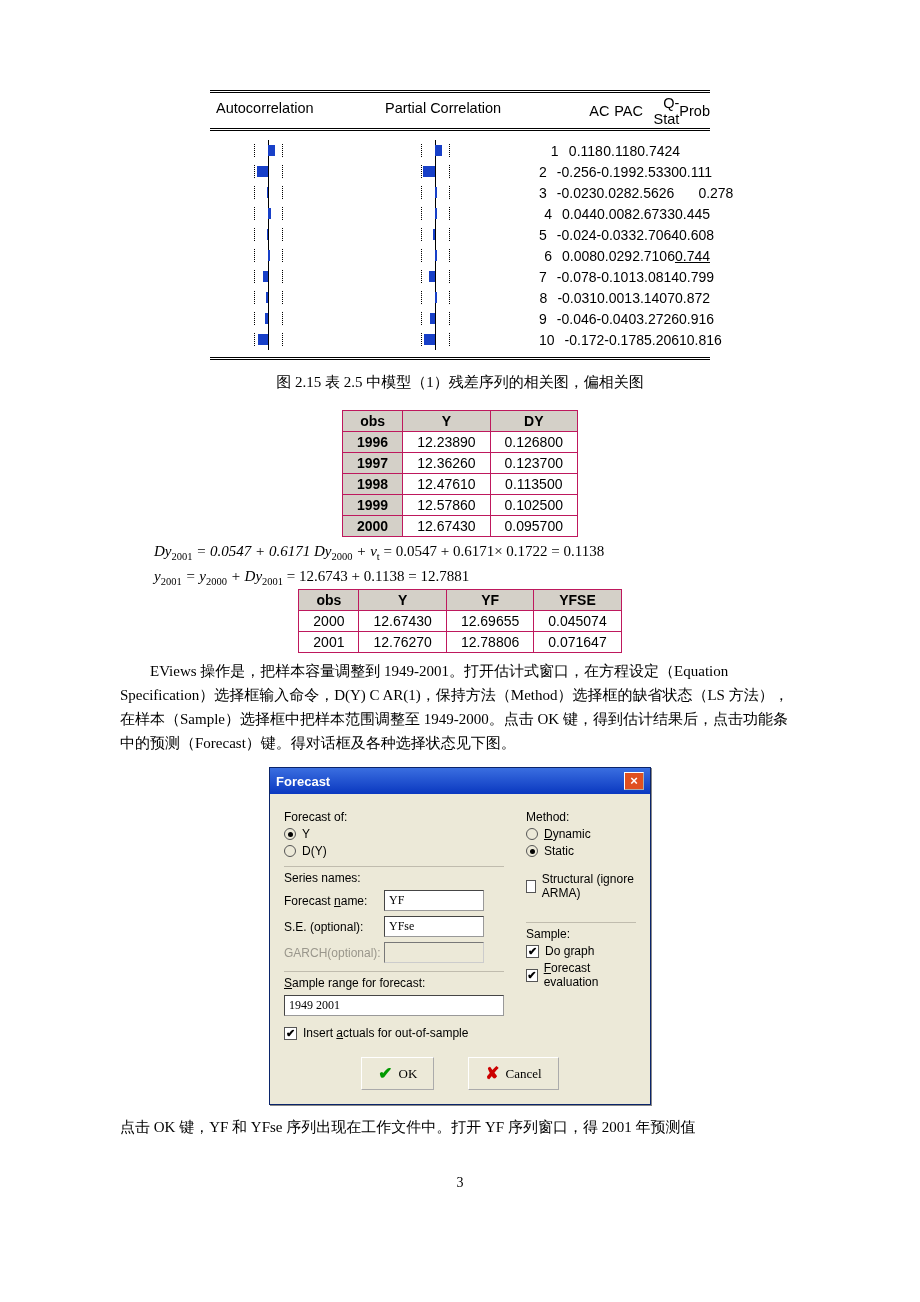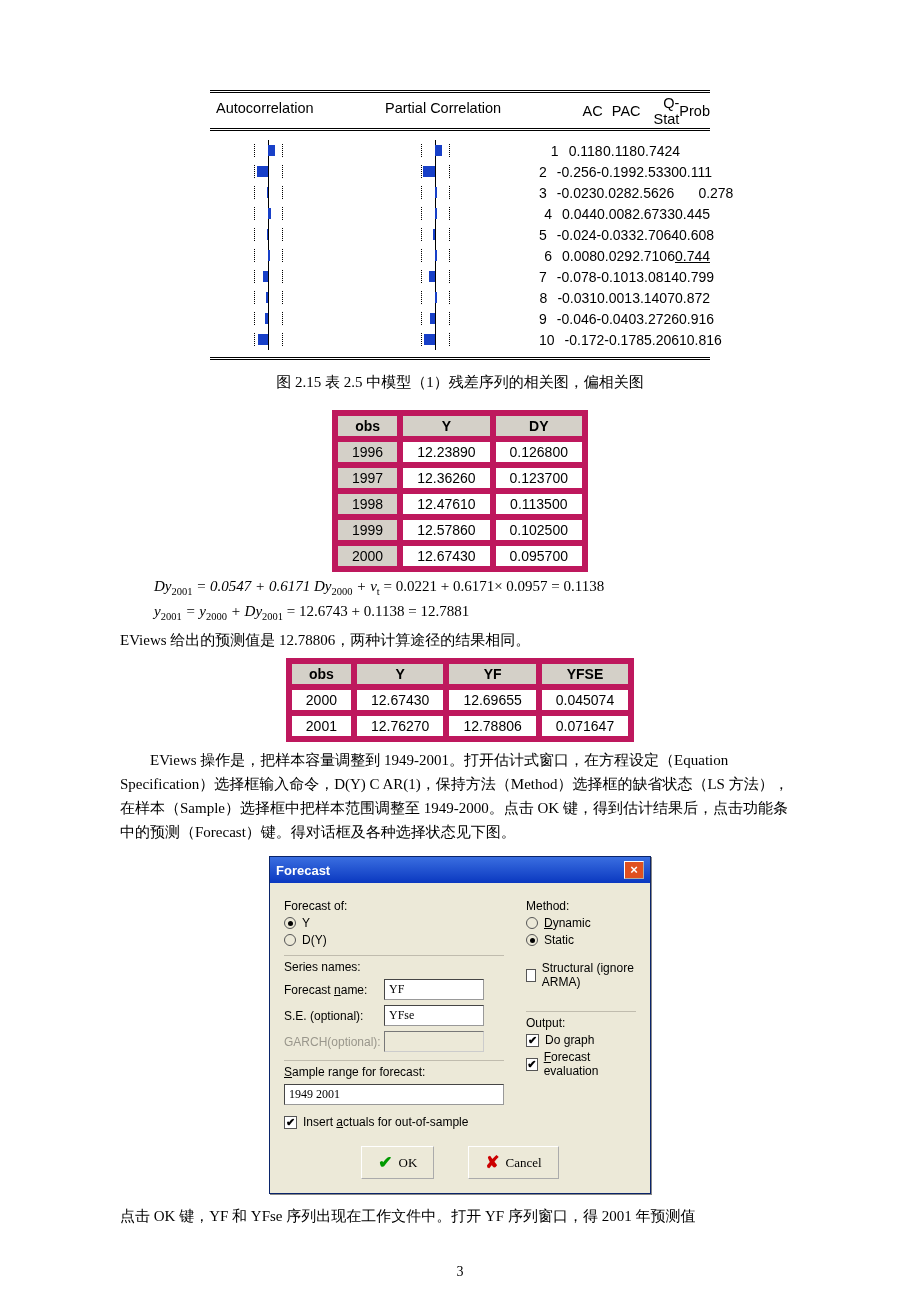--- a/index.html
+++ b/index.html
@@ -12,29 +12,29 @@
   .bar-col2{width:140px;flex:0 0 140px}
   .bar-col3{width:135px;flex:0 0 135px}
   .axis{position:absolute;left:58px;top:0;bottom:0;border-left:1px solid #000}
   .ci1{position:absolute;left:44px;top:4px;bottom:4px;border-left:1.5px dotted #000}
   .ci2{position:absolute;left:72px;top:4px;bottom:4px;border-left:1.5px dotted #000}
   .bar{position:absolute;top:5px;height:11px;background:#1840c8}
   .sep{width:27px;flex:0 0 27px;display:flex;justify-content:center}
   .sep>span{display:inline-block;width:0;height:100%;border-left:1px solid #000}
   .num{font-variant-numeric:tabular-nums}
   .idx{width:26px;text-align:right;margin-right:10px}
-  .v{width:46px;text-align:center}
+  .v{width:46px;text-align:right}
   .v2{width:50px;text-align:right}
   .hd{font-family:Arial,sans-serif;font-size:14.5px}
   .caption{text-align:center;margin:13px 0 18px 0;font-size:15px}
   .para{text-indent:2em;margin:6px 0;line-height:1.6}
   .tbl{border-collapse:collapse;margin:0 auto;font-family:Arial,sans-serif;font-size:14px}
-  .tbl td,.tbl th{border:6px solid #be185d;padding:2px 14px;text-align:center;height:16px}
+  .tbl td,.tbl th{border:1px solid #be185d;padding:2px 14px;text-align:center;height:16px}
   .tbl th{background:#d4d0c8;font-weight:700}
-  .tbl .rh{background:#d4d0c8;font-weight:400}
+  .tbl .rh{background:#d4d0c8;font-weight:700}
   .eq{font-style:italic;margin:6px 0 2px 0;padding-left:34px;font-size:15px}
   sub{font-style:normal;font-size:.7em}
   .dlg{width:380px;margin:12px auto 0 auto;border:1px solid #0a246a;box-shadow:1px 1px 0 #888;font-family:Tahoma,Arial,sans-serif;font-size:12px}
   .dlg-title{background:linear-gradient(#3a6ee0,#0a38c0);color:#fff;padding:4px 6px;display:flex;justify-content:space-between;align-items:center;font-weight:700;font-size:13px}
   .dlg-close{width:18px;height:16px;background:#e05020;color:#fff;text-align:center;line-height:15px;font-weight:700;border:1px outset #fff;font-family:Arial}
   .dlg-body{background:#ece9d8;padding:12px 14px 14px 14px;color:#000}
   .dlg-cols{display:flex;gap:22px}
   .dlg-left{flex:1}
   .dlg-right{width:130px}
   .grp-label{margin:4px 0 3px 0}
@@ -360,27 +360,26 @@
         </tr>
         <tr>
           <td class="rh">2000</td>
           <td>12.67430</td>
           <td>0.095700</td>
         </tr>
       </tbody>
   </table>
 
   <div class="eq">
-    <span>Dy</span><sub>2001</sub><span> = 0.0547 + 0.6171 </span><span>Dy</span><sub>2000</sub><span> + </span><span>v</span><sub>t</sub><span style="font-style:normal"> = 0.0221 + 0.6171× 0.0957 = 0.1138</span>
+    <span>Dy</span><sub>2001</sub><span> = 0.0547 + 0.6171 </span><span>Dy</span><sub>2000</sub><span> + </span><span>v</span><sub>t</sub><span style="font-style:normal"> = 0.0547 + 0.6171× 0.1722 = 0.1138</span>
   </div>
   <div class="eq">
     <span>y</span><sub>2001</sub><span> = </span><span>y</span><sub>2000</sub><span> + </span><span>Dy</span><sub>2001</sub><span style="font-style:normal"> = 12.6743 + 0.1138 = 12.7881</span>
   </div>
 
-  <div class="para" style="text-indent:0">EViews 给出的预测值是 12.78806，两种计算途径的结果相同。</div>
 
   <table class="tbl">
     <tbody>
         <tr>
       <th>obs</th>
       <th>Y</th>
       <th>YF</th>
       <th>YFSE</th>
     </tr>
     </tbody>
@@ -452,21 +451,21 @@
           <div class="radio">
               <span class="rad on"></span>
               <span>Static</span>
             </div>
           <div style="height:8px"></div>
           <div class="radio">
               <span class="chk"></span>
               <span>Structural (ignore ARMA)</span>
             </div>
           <div class="sect-line" style="margin-top:22px"></div>
-          <div class="grp-label">Output:</div>
+          <div class="grp-label">Sample:</div>
           <div class="radio">
               <span class="chk">✔</span>
               <span>Do <span class="u">g</span>raph</span>
             </div>
           <div class="radio">
               <span class="chk">✔</span>
               <span><span class="u">F</span>orecast evaluation</span>
             </div>
         </div>
       </div>

